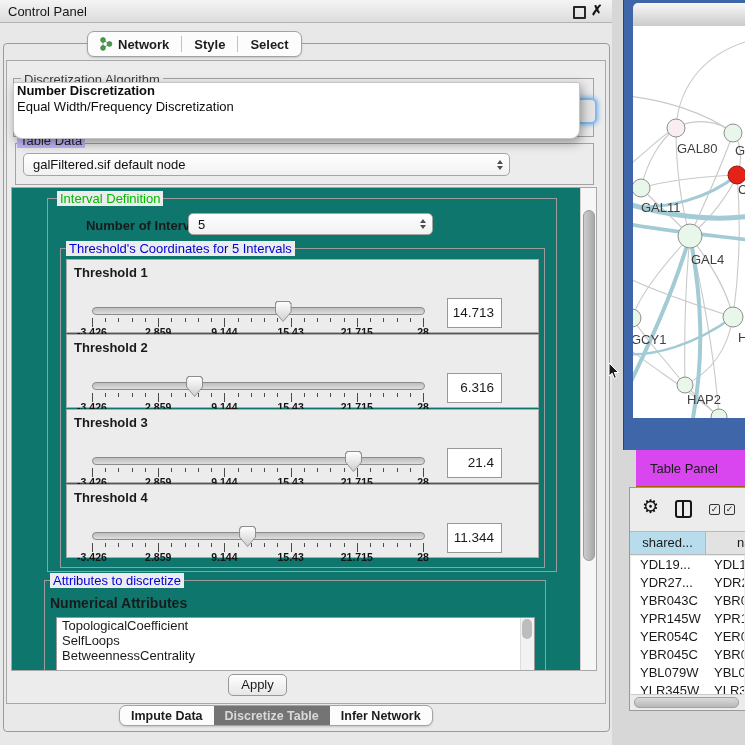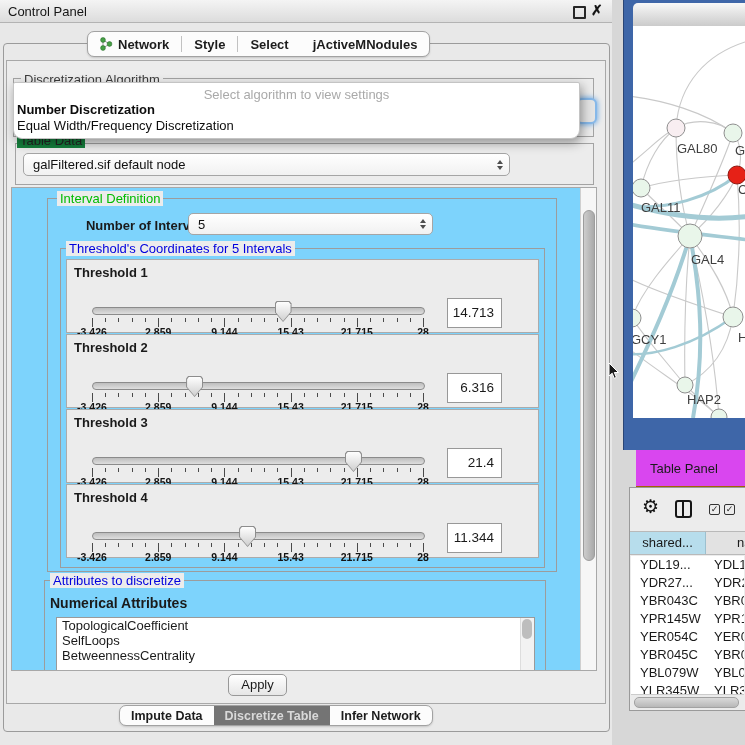--- a/index.html
+++ b/index.html
@@ -37,32 +37,32 @@
   .combo-frag{position:absolute;left:569px;top:37px;width:17px;height:22px;background:#e4e4e4;
     border:2px solid #86b8e9;border-radius:6px;box-shadow:0 0 5px 1px #7db2e6;z-index:4}
 
   .popup{position:absolute;left:6px;top:21px;width:565px;height:55px;background:#fff;
     border:1px solid #c4c4c4;border-radius:2px 2px 9px 9px;box-shadow:2px 4px 11px rgba(0,0,0,.38);z-index:50}
   .popup-hint{text-align:center;color:#a9a9a9;font-size:13px;margin-top:4px}
   .popup-item{font-size:13px;color:#0d0d0d;padding:0 3px;line-height:16px}
   .popup-item.b{font-weight:bold}
 
   .td-group{left:8px;top:82px;width:577px;height:40px}
-  .td-title{position:absolute;left:10px;top:72px;font-size:13px;color:#242424;background:#15803d;padding:0 3px}
+  .td-title{position:absolute;left:10px;top:72px;font-size:13px;color:#242424;background:#c4b5fd;padding:0 3px}
 
   .combo{position:absolute;background:linear-gradient(#ffffff,#f1f1f1);border:1px solid #a5a5a5;
     border-radius:5px;font-size:13px;color:#101010;display:flex;align-items:center;padding:0 22px 0 9px;
     box-sizing:border-box}
   .stepper{position:absolute;right:6px;top:50%;transform:translateY(-50%);display:flex;flex-direction:column;gap:2px}
   .stepper i{width:0;height:0;border-left:3.5px solid transparent;border-right:3.5px solid transparent}
   .stepper .up{border-bottom:4px solid #4e4e4e}
   .stepper .dn{border-top:4px solid #4e4e4e}
 
   .scrollpane{position:absolute;left:4px;top:126px;width:584px;height:482px;
-    border:1px solid #a8a8a8;background:#7dd3fc;overflow:hidden}
+    border:1px solid #a8a8a8;background:#0f766e;overflow:hidden}
   .vsb{position:absolute;right:0;top:0;width:15px;height:100%;background:#f6f6f6;border-left:1px solid #cfcfcf}
   .vsb-thumb{position:absolute;left:2px;top:22px;width:10px;height:349px;
     background:linear-gradient(90deg,#cdcdcd,#a9a9a9);border:1px solid #9c9c9c;border-radius:6px}
 
   .int-group{left:35px;top:10px;width:508px;height:372px;border:1px solid #9c9c9c}
   .int-legend{left:9px;color:#00bb00}
   .num-label{position:absolute;left:30px;top:19px;width:130px;text-align:right;font-weight:bold;font-size:13px}
   .thr-group{position:absolute;left:12px;top:49px;width:483px;height:318px;border:1px solid #9c9c9c}
   .thr-legend{left:5px;color:#0000dd}
 
@@ -150,33 +150,29 @@
       <span>Network</span>
     </div>
     <div class="tabsep"></div>
     <div class="tab">
       <span>Style</span>
     </div>
     <div class="tabsep"></div>
     <div class="tab">
       <span>Select</span>
     </div>
-    <div class="tab">
-      <span>jActiveMNodules</span>
-    </div>
   </div>
 
 <div class="content-box">
 
   <div class="group algo-group"></div>
   <div class="algo-title">Discretization Algorithm</div>
   <div class="combo-frag"></div>
 
   <div class="popup">
-    <div class="popup-hint">Select algorithm to view settings</div>
     <div class="popup-item b">Number Discretization</div>
     <div class="popup-item">Equal Width/Frequency Discretization</div>
   </div>
 
   <div class="group td-group"></div>
   <div class="td-title">Table Data</div>
   <div class="combo" style="left:16px;top:92px;width:487px;height:23px">
     <span>galFiltered.sif default node</span>
     <span class="stepper">
         <i class="up"></i>

